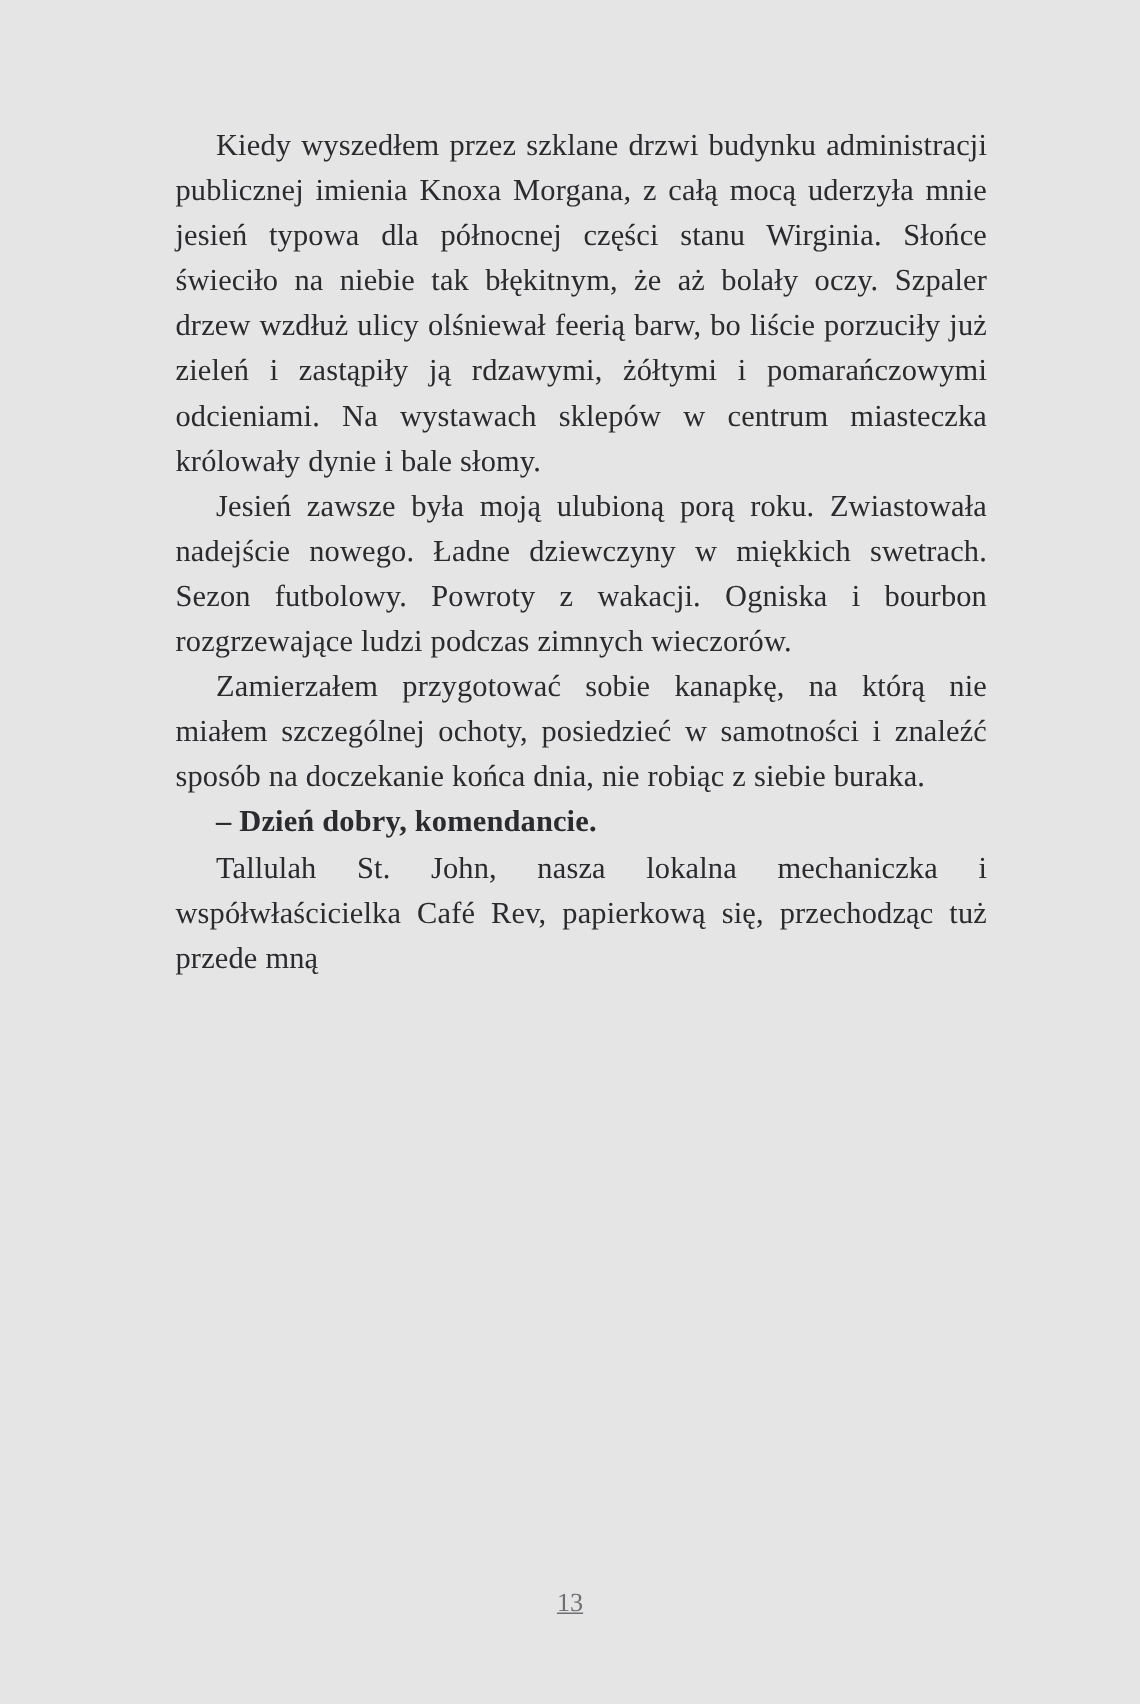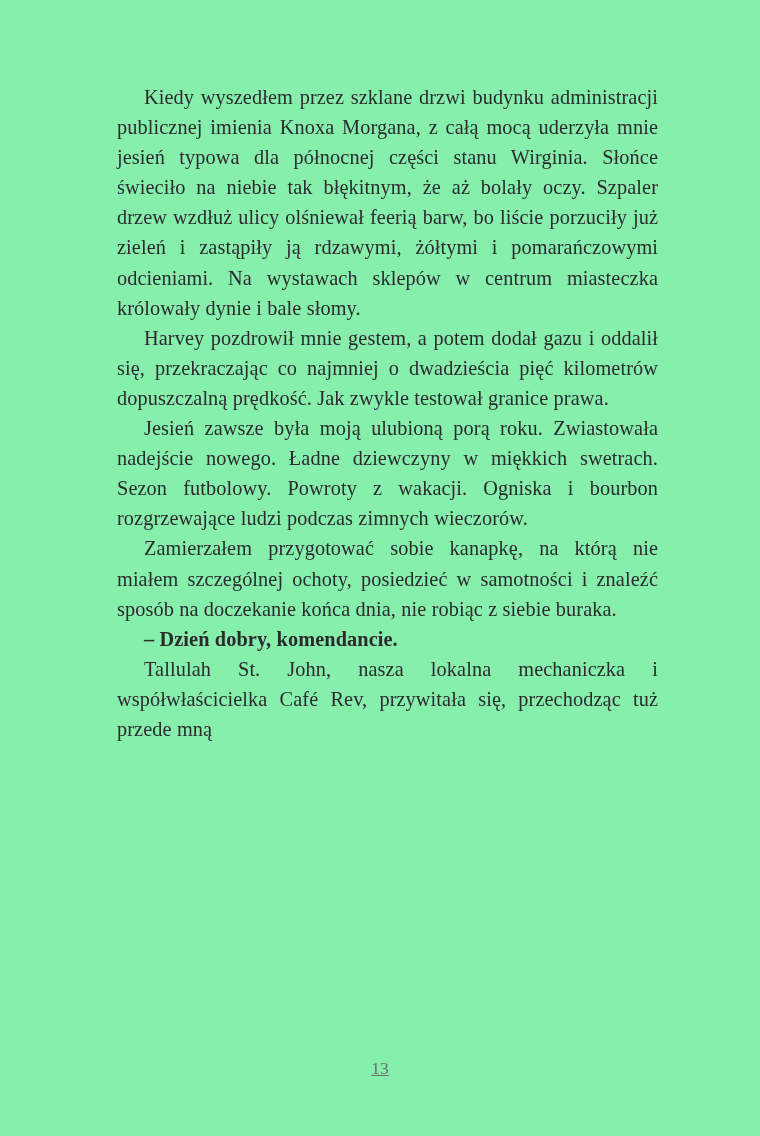--- a/index.html
+++ b/index.html
@@ -12,21 +12,21 @@
     background: #ffffff;
     font-family: "Liberation Serif", "DejaVu Serif", serif;
     color: #2b2b2f;
     overflow: hidden;
   }
 
   .page {
     position: relative;
     width: 760px;
     height: 1136px;
-    background: #86efac;
+    background: #e5e5e5;
     box-sizing: border-box;
   }
 
   .text-block {
     position: absolute;
     left: 117px;
     top: 82px;
     width: 541px;
   }
 
@@ -63,22 +63,21 @@
     text-decoration: underline;
   }
 </style>
 </head>
 <body>
 
 <div class="page">
 
   <div class="text-block">
     <p class="para">Kiedy wyszedłem przez szklane drzwi budynku administracji publicznej imienia Knoxa Morgana, z całą mocą uderzyła mnie jesień typowa dla północnej części stanu Wirginia. Słońce świeciło na niebie tak błękitnym, że aż bolały oczy. Szpaler drzew wzdłuż ulicy olśniewał feerią barw, bo liście porzuciły już zieleń i zastąpiły ją rdzawymi, żółtymi i pomarańczowymi odcieniami. Na wystawach sklepów w centrum miasteczka królowały dynie i bale słomy.</p>
-    <p class="para">Harvey pozdrowił mnie gestem, a potem dodał gazu i oddalił się, przekraczając co najmniej o dwadzieścia pięć kilometrów dopuszczalną prędkość. Jak zwykle testował granice prawa.</p>
     <p class="para">Jesień zawsze była moją ulubioną porą roku. Zwiastowała nadejście nowego. Ładne dziewczyny w miękkich swetrach. Sezon futbolowy. Powroty z wakacji. Ogniska i bourbon rozgrzewające ludzi podczas zimnych wieczorów.</p>
     <p class="para">Zamierzałem przygotować sobie kanapkę, na którą nie miałem szczególnej ochoty, posiedzieć w samotności i znaleźć sposób na doczekanie końca dnia, nie robiąc z siebie buraka.</p>
     <p class="para dialogue">– Dzień dobry, komendancie.</p>
-    <p class="para">Tallulah St. John, nasza lokalna mechaniczka i współwłaścicielka Café Rev, przywitała się, przechodząc tuż przede mną</p>
+    <p class="para">Tallulah St. John, nasza lokalna mechaniczka i współwłaścicielka Café Rev, papierkową się, przechodząc tuż przede mną</p>
   </div>
 
   <div class="page-number">13</div>
 
 </div>
 
 </body></html>

